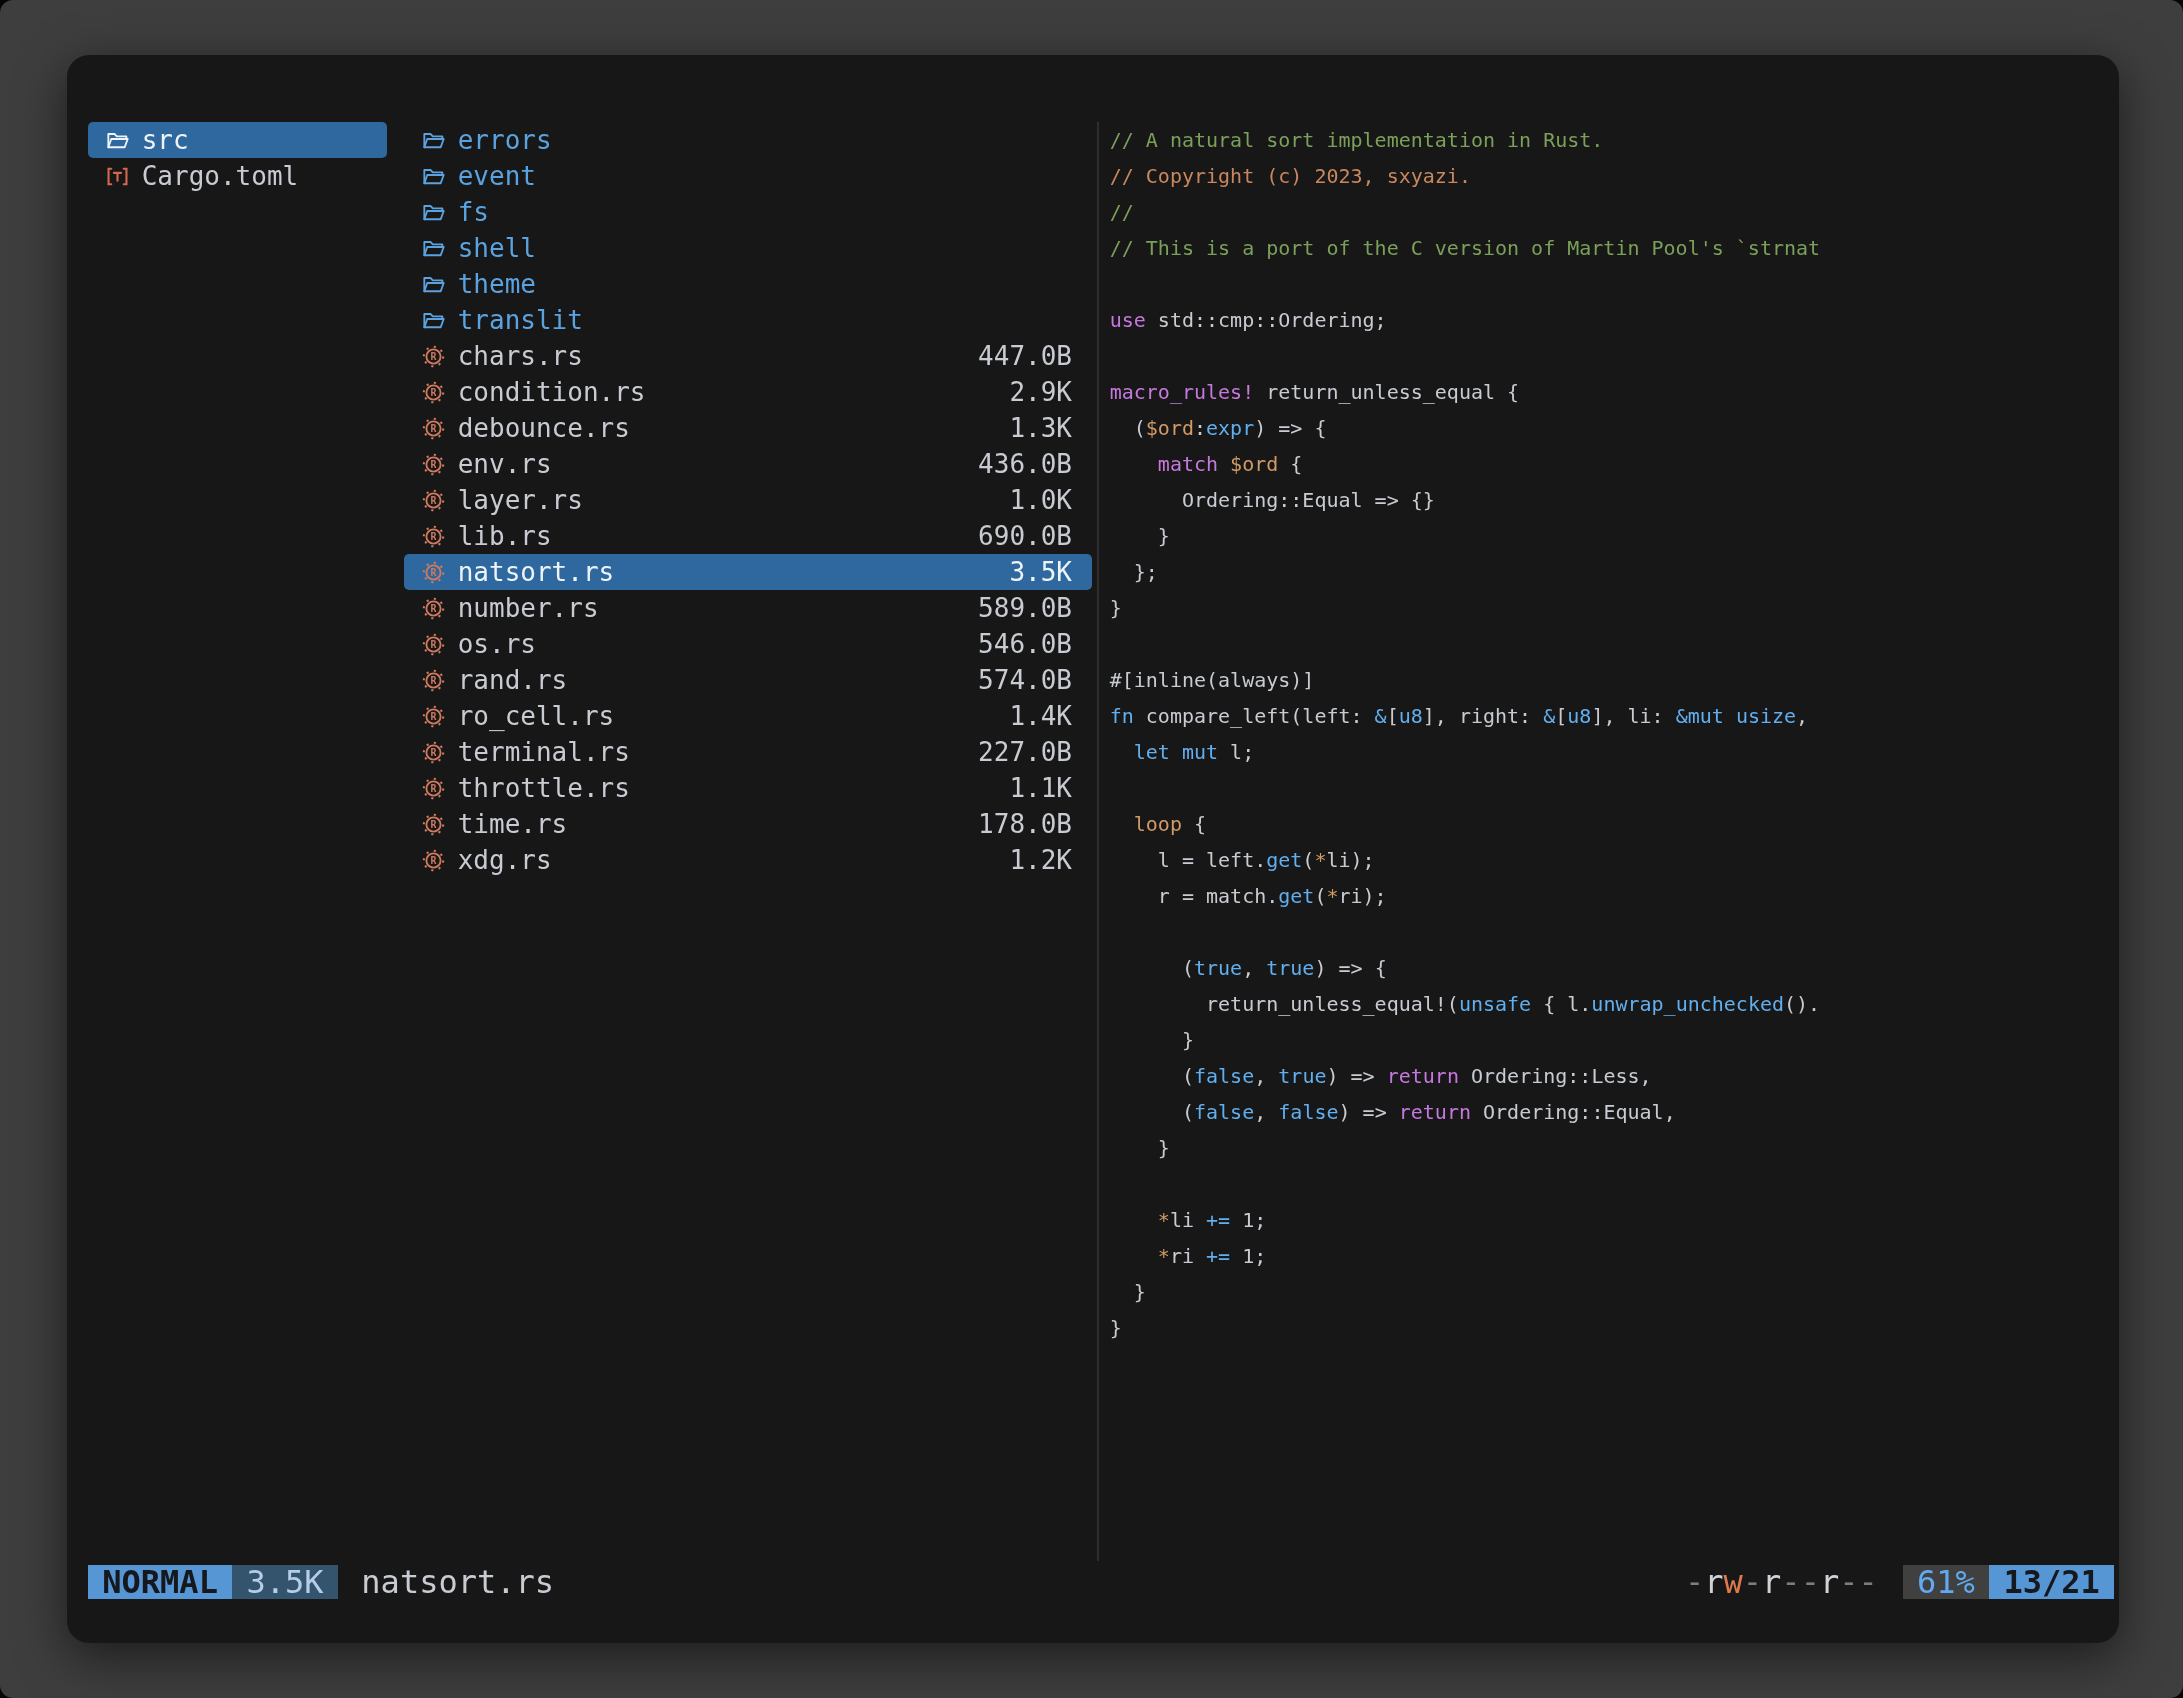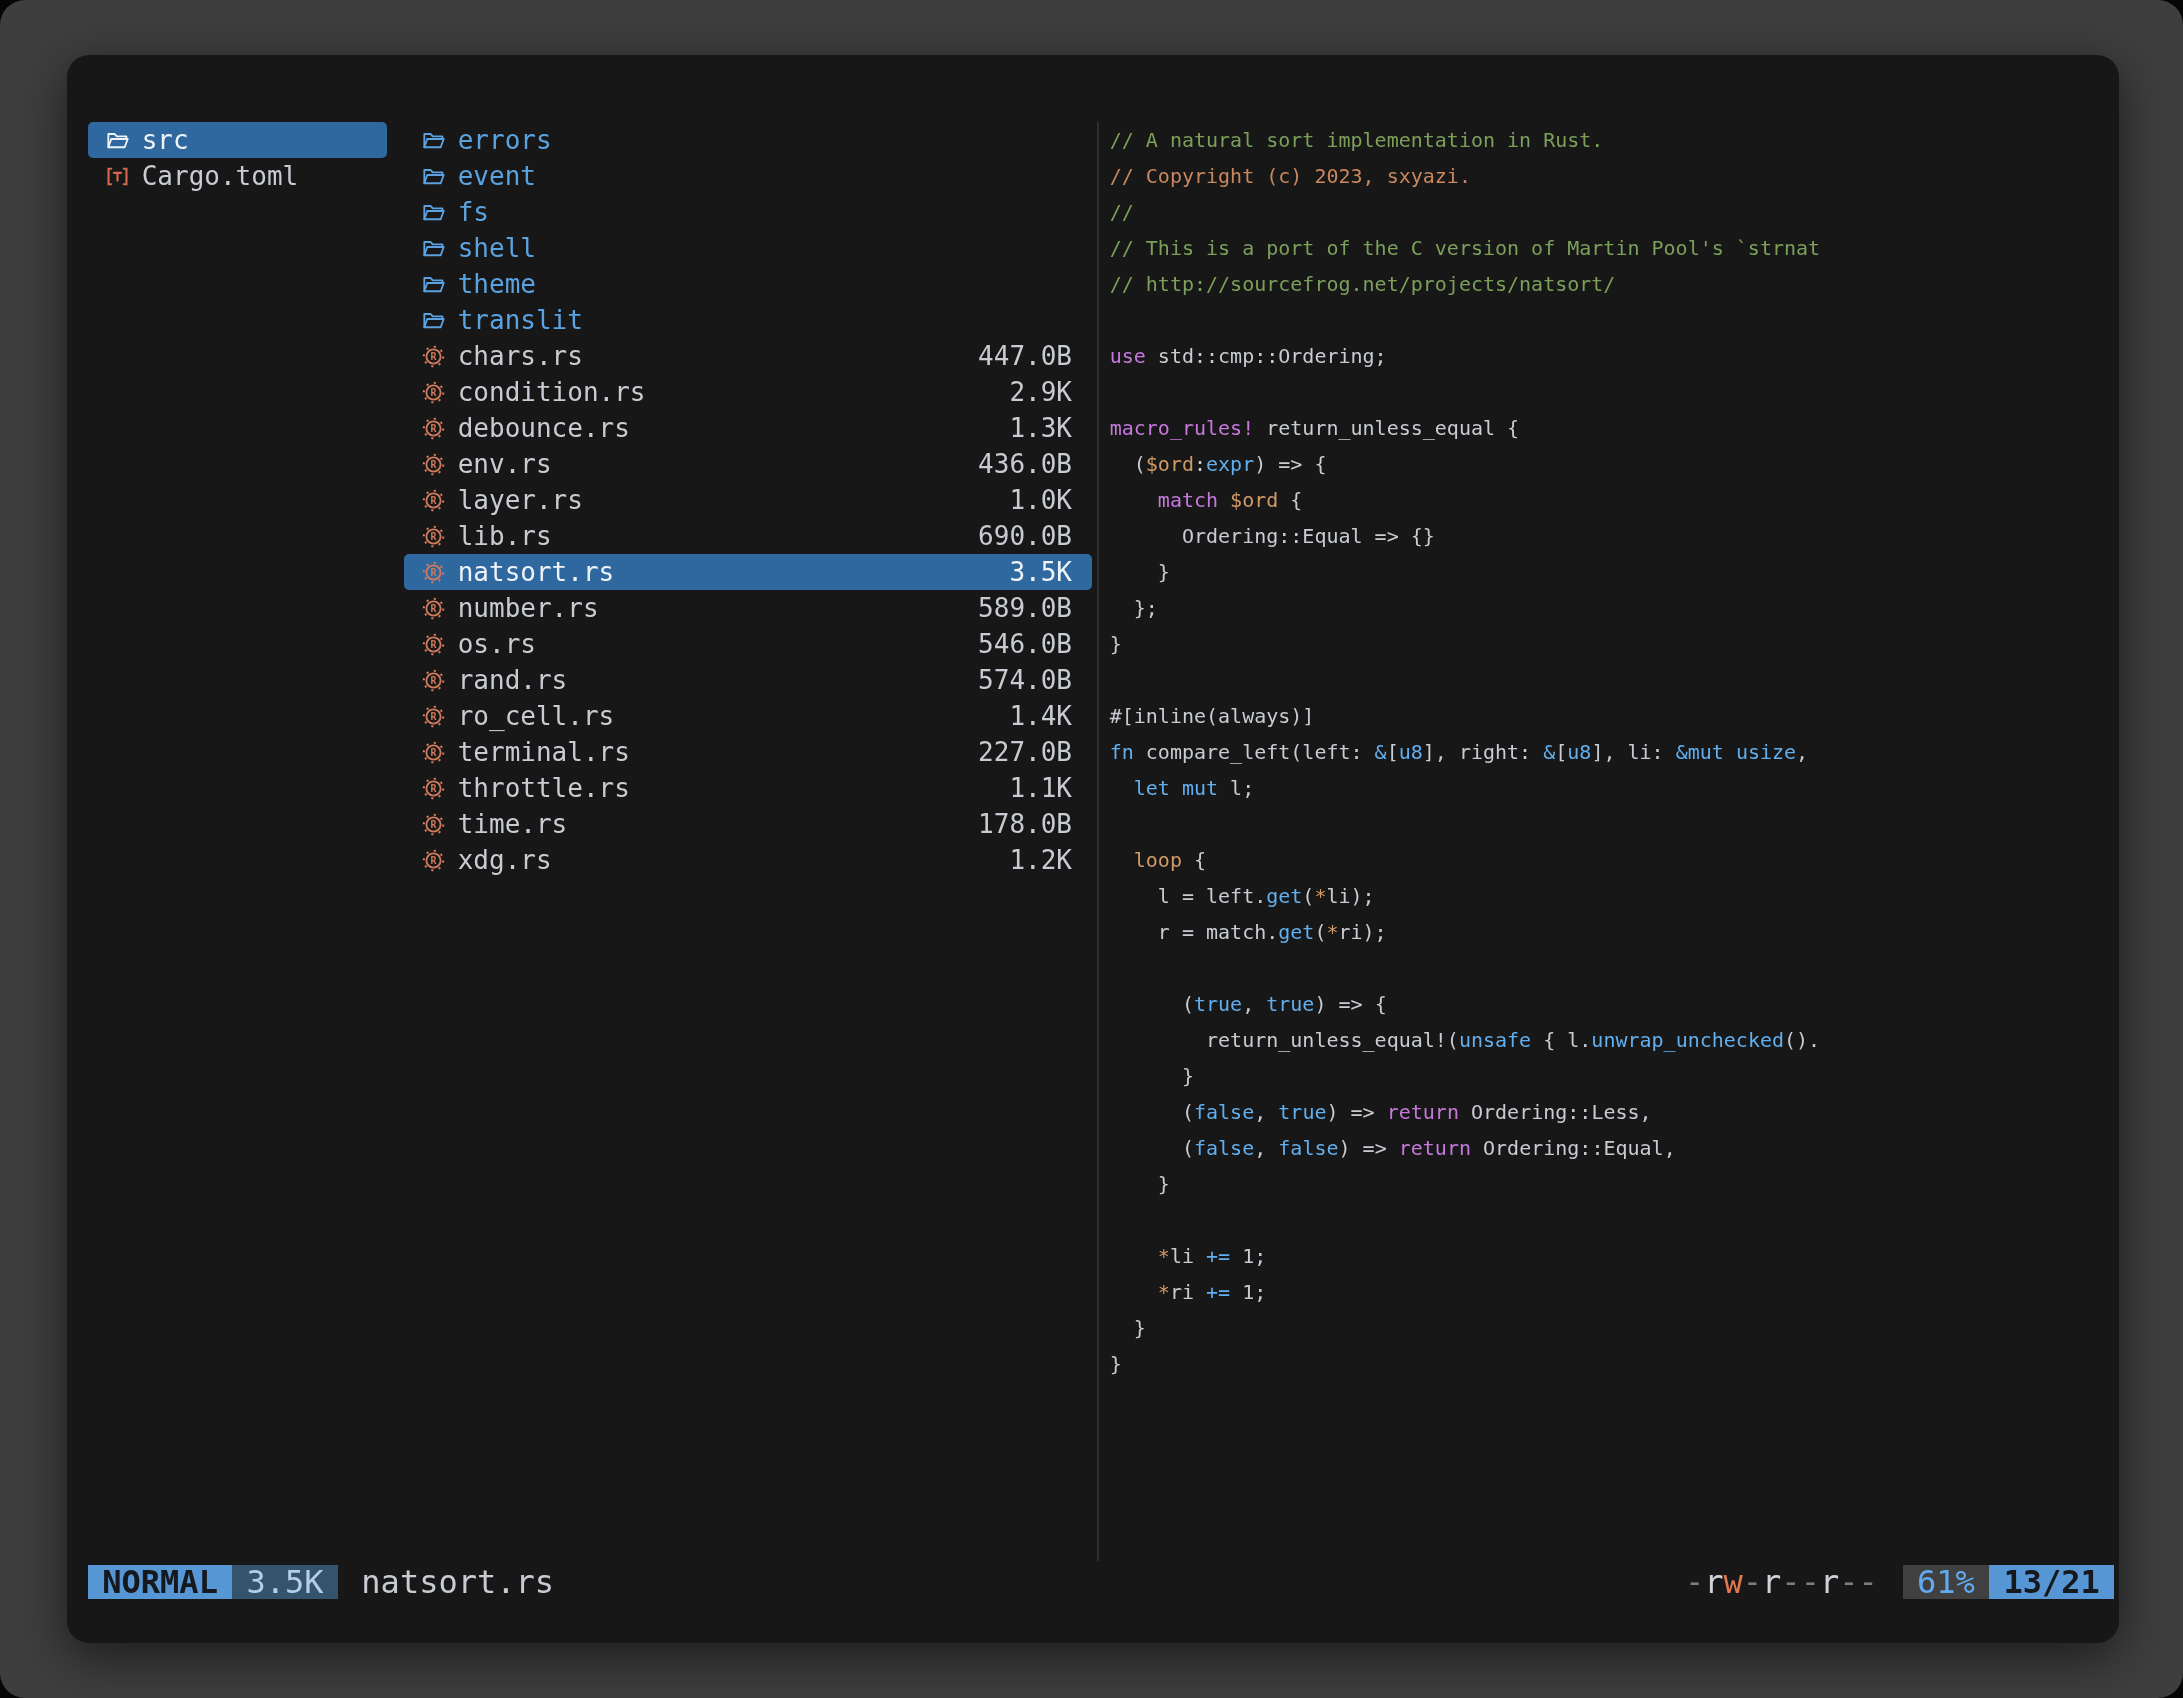--- a/index.html
+++ b/index.html
@@ -10,21 +10,21 @@
     --c-sizetext:#b5cde6; --c-pctbg:#404040; --c-pcttext:#61aaf2; --c-posbg:#5796d5;
     --c-postext:#15181c; --c-permdim:#7d7d7d; --c-permr:#cfd3d8; --c-permw:#e0784f;
     --c-divider:#2e2e2e;
   }
   *{box-sizing:border-box;}
   html,body{margin:0;padding:0;}
   body{
     width:2183px;height:1698px;background:#060606;overflow:hidden;
     font-family:"DejaVu Sans Mono", monospace;
   }
-  .desktop{position:absolute;inset:0;background:var(--c-desktop);border-radius:25px;}
+  .desktop{position:absolute;inset:0;background:var(--c-desktop);border-radius:13px;}
   .window{
     position:absolute;left:67px;top:55px;width:2052px;height:1588px;
     background:var(--c-window);border-radius:22px;overflow:hidden;
     box-shadow:0 13.4px 50px rgba(0,0,0,.55);
     display:flex;flex-direction:column;padding:67px 0 44px 0;
   }
   .columns{flex:1;min-height:0;display:flex;align-items:stretch;padding-left:21px;}
   .col{overflow:hidden;}
   .col-parent{width:299px;flex:none;}
   .col-current{width:688px;flex:none;margin-left:17px;}
@@ -318,21 +318,20 @@
             <span class="label">xdg.rs</span>
             <span class="size">1.2K</span>
           </div>
         </div>
       <div class="divider"></div>
       <div class="col col-preview" id="preview-code">
           <div class="code-line"><span class="tok-c">// A natural sort implementation in Rust.</span></div>
           <div class="code-line"><span class="tok-cp">// Copyright (c) 2023, sxyazi.</span></div>
           <div class="code-line"><span class="tok-c">//</span></div>
           <div class="code-line"><span class="tok-c">// This is a port of the C version of Martin Pool's `strnat</span></div>
-          <div class="code-line"><span class="tok-c">// http://sourcefrog.net/projects/natsort/</span></div>
           <div class="code-line"> </div>
           <div class="code-line"><span class="tok-k">use </span><span class="tok-n">std::cmp::Ordering;</span></div>
           <div class="code-line"> </div>
           <div class="code-line"><span class="tok-k">macro_rules!</span><span class="tok-n"> return_unless_equal {</span></div>
           <div class="code-line"><span class="tok-n">  (</span><span class="tok-o">$ord</span><span class="tok-n">:</span><span class="tok-b">expr</span><span class="tok-n">) =&gt; {</span></div>
           <div class="code-line"><span class="tok-n">    </span><span class="tok-k">match </span><span class="tok-o">$ord</span><span class="tok-n"> {</span></div>
           <div class="code-line"><span class="tok-n">      Ordering::Equal =&gt; {}</span></div>
           <div class="code-line"><span class="tok-n">    }</span></div>
           <div class="code-line"><span class="tok-n">  };</span></div>
           <div class="code-line"><span class="tok-n">}</span></div>

